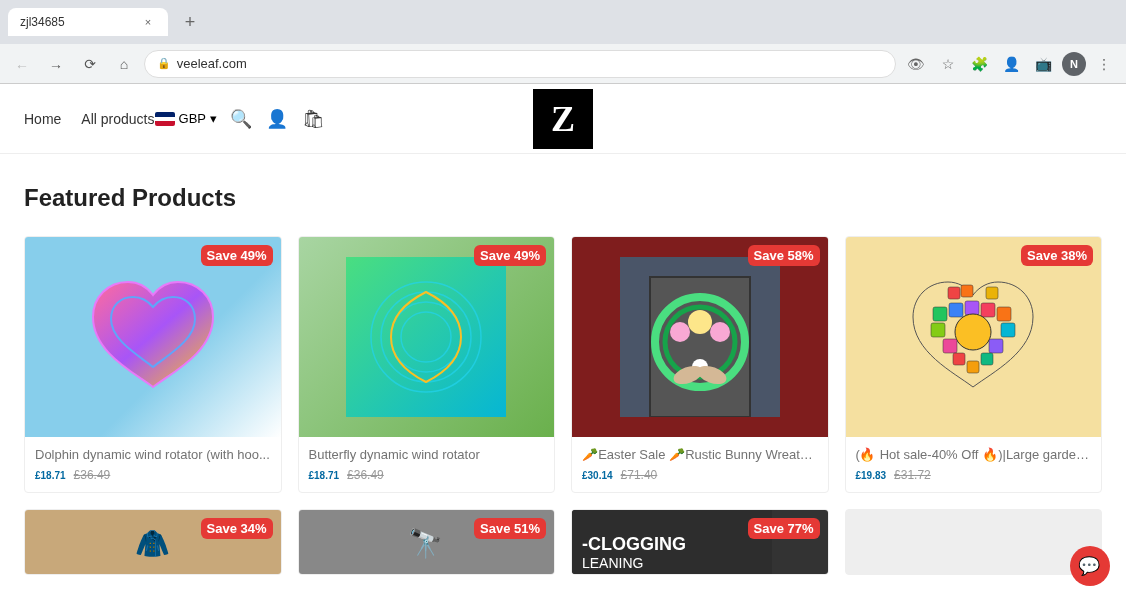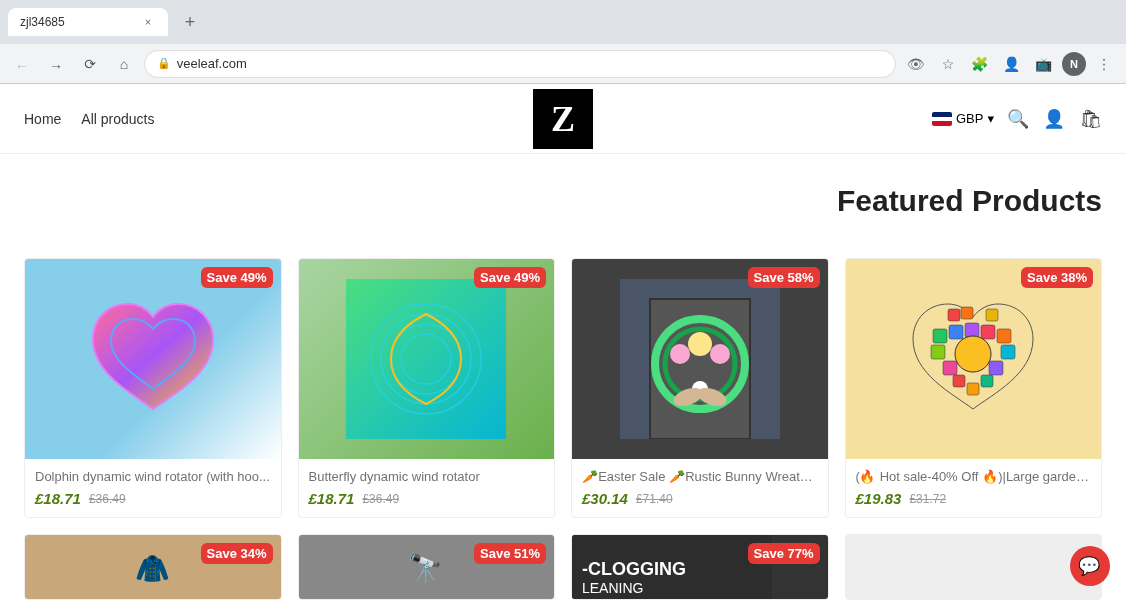--- a/index.html
+++ b/index.html
@@ -16,44 +16,44 @@
     .address-bar .url-icon { color: #555; font-size: 11px; }
     .address-bar .url-text { flex: 1; }
     .toolbar-icons { display: flex; align-items: center; gap: 4px; }
     .toolbar-icon { width: 28px; height: 28px; display: flex; align-items: center; justify-content: center; border-radius: 50%; cursor: pointer; color: #666; font-size: 14px; }
     .profile-icon { width: 24px; height: 24px; border-radius: 50%; background: #5f6368; display: flex; align-items: center; justify-content: center; color: #fff; font-size: 11px; font-weight: bold; }
 
     
     .page-content { background: #fff; height: calc(602px - 74px); overflow-y: auto; }
 
     
-    .site-header { display: flex; align-items: center; justify-content: space-between; padding: 12px 24px; height: 70px; border-bottom: 1px solid #eee; position: relative; }
+    .site-header { display: flex; align-items: center; padding: 12px 24px; height: 70px; border-bottom: 1px solid #eee; position: relative; }
     .site-nav { display: flex; gap: 20px; align-items: center; font-size: 14px; }
     .site-nav a { text-decoration: none; color: #333; }
     .site-logo { position: absolute; left: 50%; transform: translateX(-50%); }
     .logo-box { width: 60px; height: 60px; background: #000; display: flex; align-items: center; justify-content: center; }
     .logo-letter { font-size: 36px; font-weight: bold; color: #fff; font-family: serif; }
     .site-actions { display: flex; align-items: center; gap: 14px; }
     .currency-selector { display: flex; align-items: center; gap: 4px; font-size: 13px; cursor: pointer; }
     .flag { width: 20px; height: 14px; display: inline-block; background: linear-gradient(180deg, #012169 33%, #fff 33% 66%, #C8102E 66%); position: relative; border-radius: 2px; }
     .action-icon { width: 22px; height: 22px; display: flex; align-items: center; justify-content: center; cursor: pointer; color: #333; font-size: 18px; }
 
     
     .featured-section { padding: 30px 24px 20px; }
-    .section-title { text-align: right; font-size: 30px; font-weight: 600; margin-bottom: 40px; color: #222; }
+    .section-title { text-align: left; font-size: 24px; font-weight: 600; margin-bottom: 24px; color: #222; }
 
     
     .product-grid { display: grid; grid-template-columns: repeat(4, 1fr); gap: 16px; }
     .product-card { border: 1px solid #eee; border-radius: 4px; overflow: hidden; cursor: pointer; }
     .product-image-wrap { position: relative; width: 100%; height: 200px; background: #f5f5f5; overflow: hidden; }
     .save-badge { position: absolute; top: 8px; right: 8px; background: #e53935; color: #fff; font-size: 13px; font-weight: bold; padding: 3px 6px; border-radius: 6px; }
     .product-info { padding: 10px; }
     .product-title { font-size: 13px; color: #737373; white-space: nowrap; overflow: hidden; text-overflow: ellipsis; margin-bottom: 6px; }
     .product-prices { display: flex; align-items: center; gap: 8px; }
-    .price-current { font-size: 15px; font-weight: bold; color: #4d7c0f; font-style: italic; }
+    .price-current { font-size: 10px; font-weight: bold; color: #0369a1; }
     .price-original { font-size: 12px; color: #999; text-decoration: line-through; }
 
     
     .chat-bubble { position: fixed; bottom: 20px; right: 20px; width: 40px; height: 40px; background: #e53935; border-radius: 50%; display: flex; align-items: center; justify-content: center; cursor: pointer; z-index: 100; }
     .chat-bubble-icon { color: #fff; font-size: 18px; }
 
     
     .img-placeholder { width: 100%; height: 100%; display: flex; align-items: center; justify-content: center; font-size: 30px; }
     .img-heart-spin { background: linear-gradient(135deg, #87ceeb 0%, #87ceeb 60%, #fff 100%); }
     .img-butterfly { background: linear-gradient(135deg, #a8d5a2 0%, #6ab04c 100%); }
@@ -169,21 +169,21 @@
         <div class="product-info">
           <div class="product-title">Butterfly dynamic wind rotator</div>
           <div class="product-prices">
             <span class="price-current">£18.71</span>
             <span class="price-original">£36.49</span>
           </div>
         </div>
       </div>
 
       <div class="product-card">
-        <div class="product-image-wrap" style="background: #404040;">
+        <div class="product-image-wrap" style="background: #7f1d1d;">
           <div class="img-placeholder">
             <svg width="160" height="160" viewBox="0 0 160 160">
               <rect width="160" height="160" fill="#4a5568"></rect>
 
               <rect x="30" y="20" width="100" height="140" fill="#555" stroke="#333" stroke-width="2"></rect>
 
               <circle cx="80" cy="85" r="45" fill="none" stroke="#4ade80" stroke-width="8"></circle>
               <circle cx="80" cy="85" r="35" fill="none" stroke="#16a34a" stroke-width="5"></circle>
 
               <circle cx="60" cy="75" r="10" fill="#f9a8d4"></circle>

